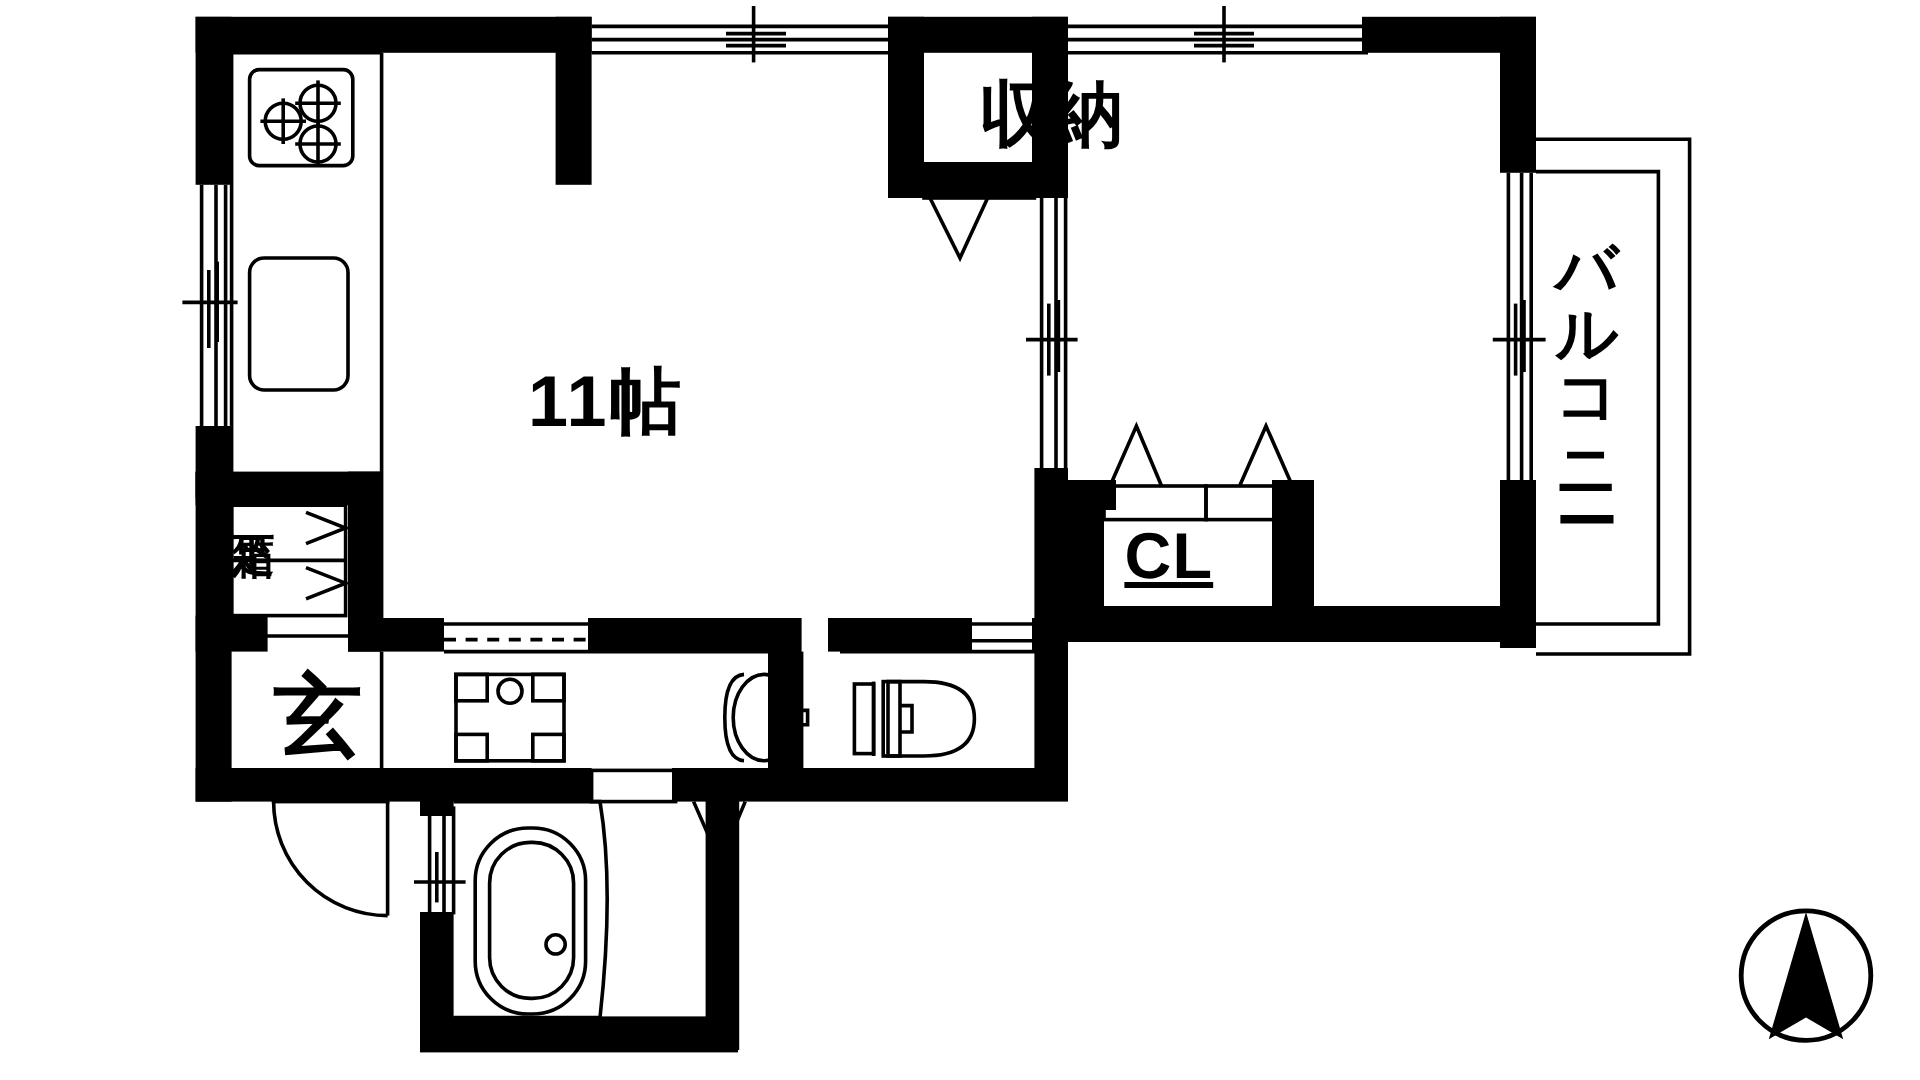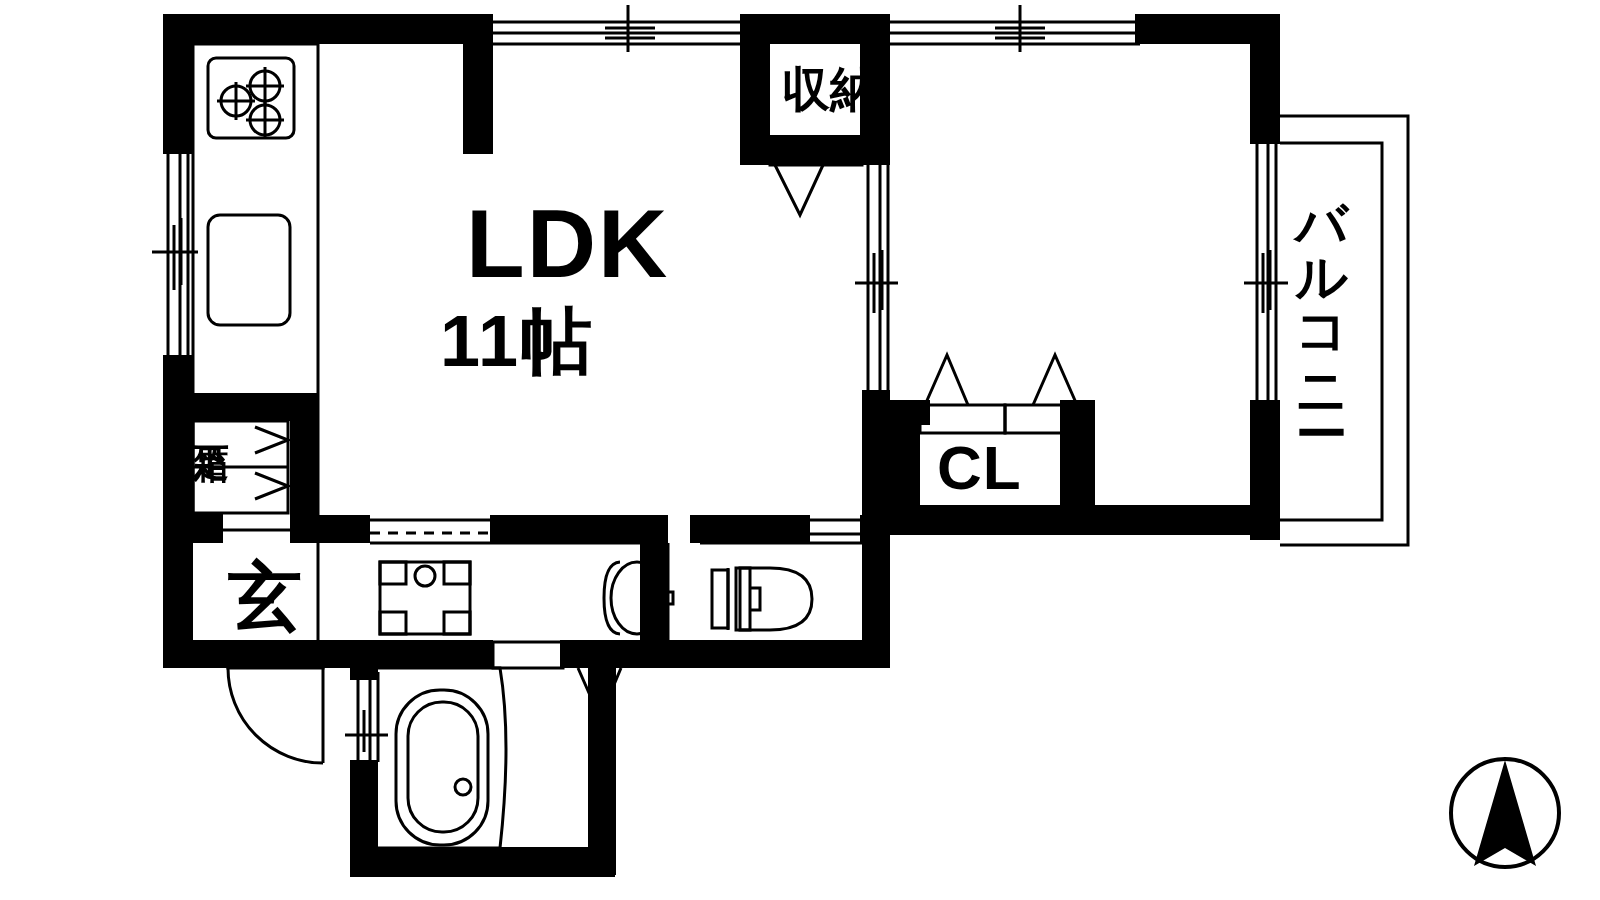--- a/index.html
+++ b/index.html
@@ -264,28 +264,27 @@
     </g>
 
     <g stroke="#000000" stroke-width="3" fill="none">
       <rect x="493" y="642" width="70" height="26"></rect>
       <path d="M578 668 L600 718 L621 668"></path>
       <rect x="560" y="642" width="62" height="26" stroke="none" fill="none"></rect>
     </g>
 
   </svg>
 
-  <div class="room-label" style="left:466px; top:196px; font-size:96px; letter-spacing:2px;">LDK</div>
-
-  <div class="room-label" style="left:440px; top:305px; font-size:72px; letter-spacing:2px;">11帖</div>
-
-
-  <div class="room-label" style="left:771px; top:66px; font-size:48px; letter-spacing:0px;padding-left:11px;">収納</div>
-
-  <div class="room-label" style="left:937px; top:437px; font-size:62px; letter-spacing:1px;">CL</div>
+
+  <div class="room-label" style="left:440px; top:305px; font-size:60px; letter-spacing:2px;">11帖</div>
+
+
+  <div class="room-label" style="left:805px; top:66px; font-size:60px; letter-spacing:0px;padding-left:11px;">収納</div>
+
+  <div class="room-label" style="left:937px; top:437px; font-size:54px; letter-spacing:1px;text-decoration:underline;">CL</div>
 
   <div class="room-label vert-label" style="left:1296px; top:165px; font-size:52px;">バルコニー</div>
 
   <div class="room-label" style="left:228px; top:560px; font-size:74px;">玄</div>
 
   <div class="room-label vert-label" style="left:193px; top:418px; font-size:36px;">下足箱</div>
 
   <svg style="position:absolute; left:1440px; top:748px; width:130px; height:130px;" viewBox="0 0 130 130">
     <circle cx="65" cy="65" r="54" fill="none" stroke="#000000" stroke-width="4"></circle>
     <path d="M65 12 L96 118 L65 100 L34 118 Z" fill="#000000"></path>

